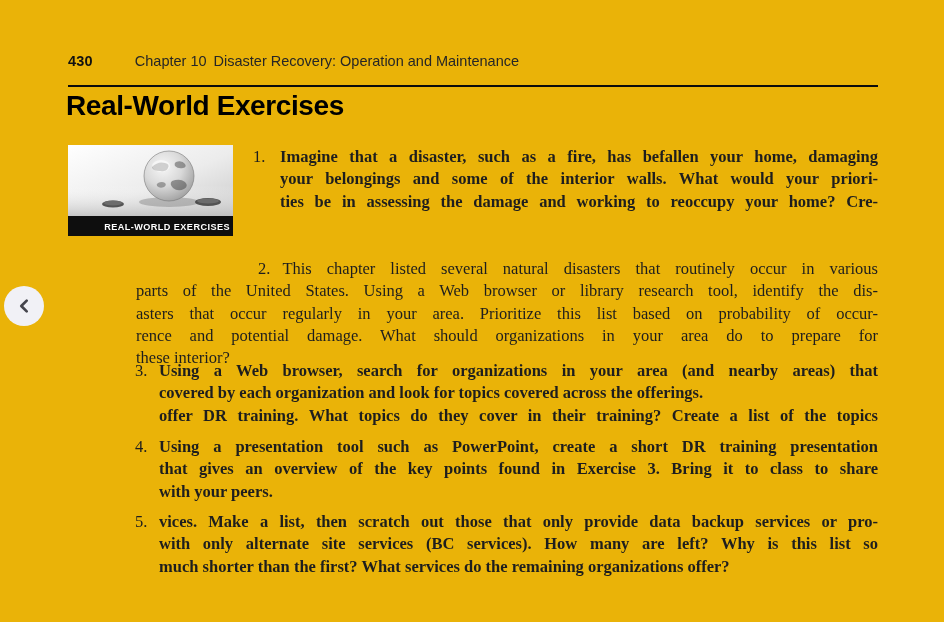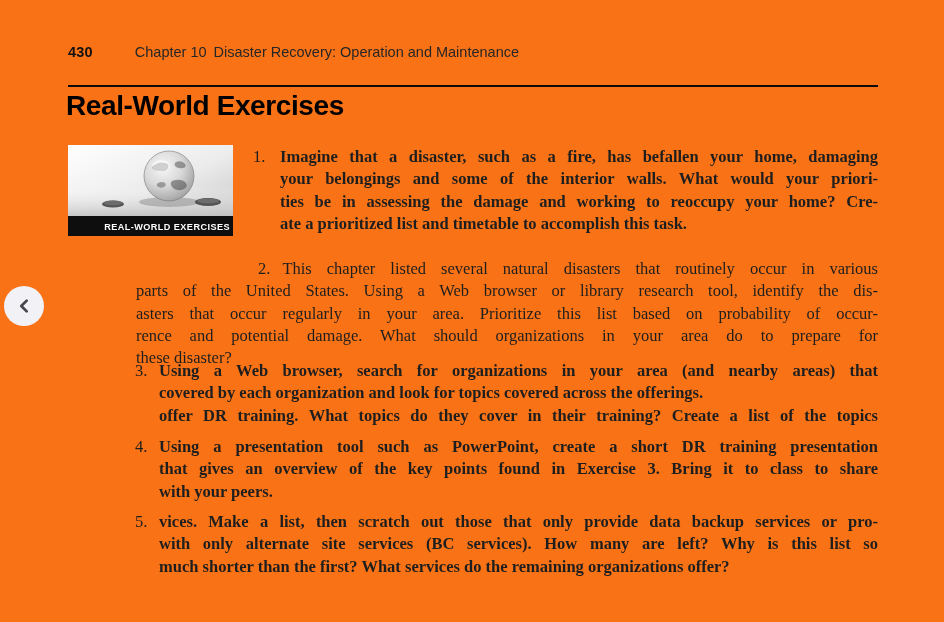--- a/index.html
+++ b/index.html
@@ -5,32 +5,32 @@
   html, body { margin: 0; padding: 0; }
   body {
     width: 944px; height: 622px;
     background: #ffffff;
     font-family: "Liberation Sans", sans-serif;
     overflow: hidden;
   }
   .page {
     position: relative;
     width: 944px; height: 622px;
-    background: #f97316;
+    background: #eab308;
   }
 
   
   .running-head {
     position: absolute; left: 68px; top: 44px;
     display: flex; align-items: baseline;
     color: #262626; font-size: 14.5px;
   }
   .folio { font-weight: 700; color: #111; letter-spacing: 0.2px; }
   .chapter-label { margin-left: 42px; text-align: right; }
-  .chapter-title { margin-left: 7px; }
+  .chapter-title { margin-left: 7px; margin-top: 9px; }
 
   .head-rule {
     position: absolute; left: 68px; top: 85px;
     width: 810px; height: 1.5px; background: #0c0c0c;
   }
 
   .section-title {
     position: absolute; left: 66px; top: 90px;
     margin: 0; font-size: 28px; font-weight: 700;
     letter-spacing: -0.4px; color: #000;
@@ -134,32 +134,31 @@
       <span>REAL-WORLD EXERCISES</span>
     </div>
   </div>
 
   <div class="exercise ex1" style="left:253px; top:146px; width:625px;">
     <span class="num">1.</span>
     <div class="lines">
       <div class="line">Imagine that a disaster, such as a fire, has befallen your home, damaging</div>
       <div class="line">your belongings and some of the interior walls. What would your priori-</div>
       <div class="line">ties be in assessing the damage and working to reoccupy your home? Cre-</div>
-      <div class="line last">ate a prioritized list and timetable to accomplish this task.</div>
     </div>
   </div>
 
   <div class="exercise ex2" style="left:136px; top:258px; width:742px;">
     <div class="line first">
       <span class="num2">2.</span><span>This chapter listed several natural disasters that routinely occur in various</span>
     </div>
     <div class="line">parts of the United States. Using a Web browser or library research tool, identify the dis-</div>
     <div class="line">asters that occur regularly in your area. Prioritize this list based on probability of occur-</div>
     <div class="line">rence and potential damage. What should organizations in your area do to prepare for</div>
-    <div class="line last">these disaster?</div>
+    <div class="line last">these interior?</div>
   </div>
 
   <div class="exercise exn" style="left:135px; top:360px; width:743px;">
     <span class="num">3.</span>
     <div class="lines">
       <div class="line">Using a Web browser, search for organizations in your area (and nearby areas) that</div>
       <div class="line last">covered by each organization and look for topics covered across the offerings.</div>
       <div class="line">offer DR training. What topics do they cover in their training? Create a list of the topics</div>
     </div>
   </div>

